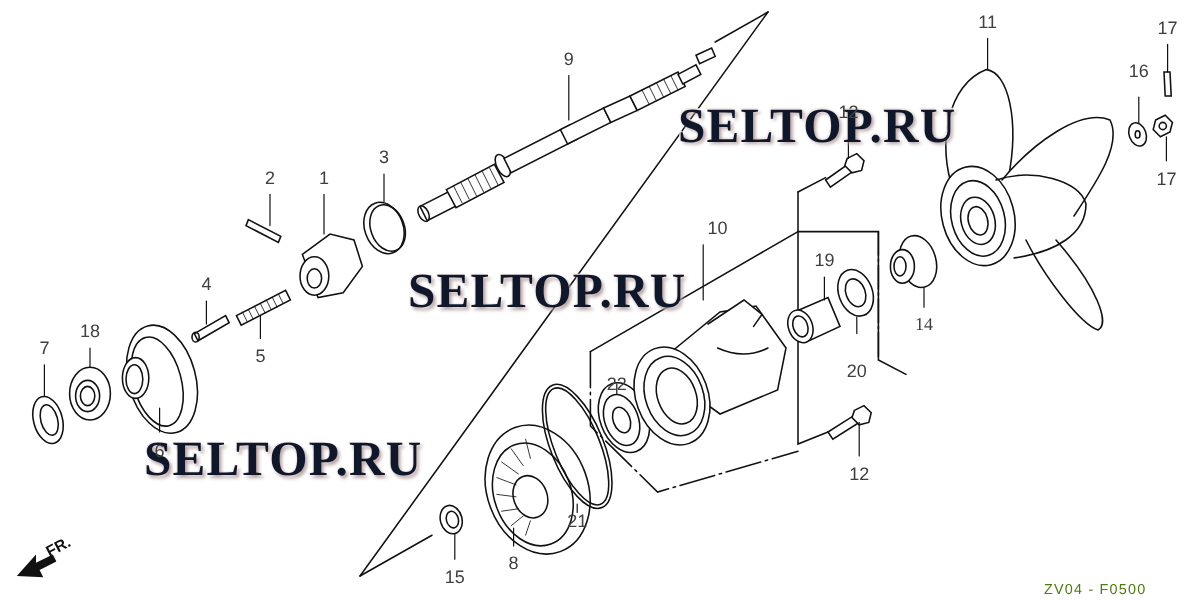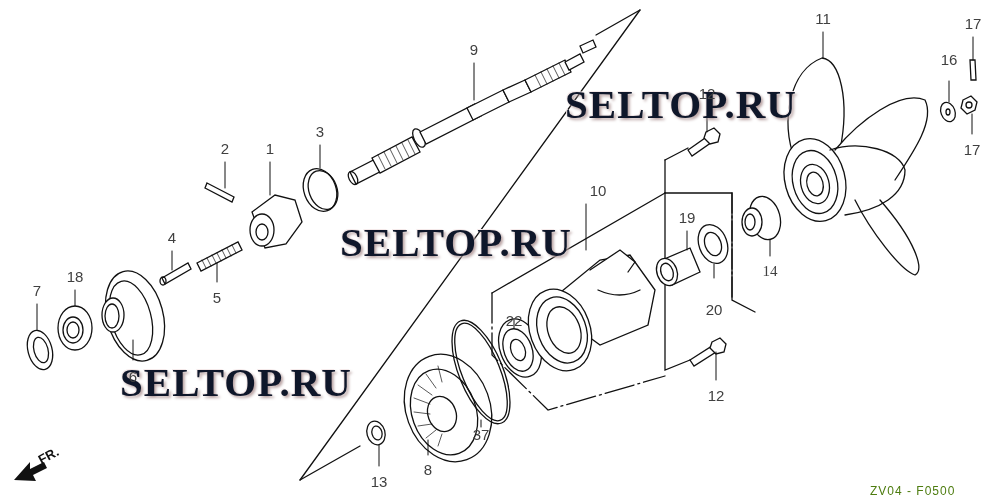--- a/index.html
+++ b/index.html
@@ -246,24 +246,24 @@
 <div class="callout" style="left:133px;top:369px;">6</div>
 <div class="callout" style="left:37px;top:283px;">7</div>
 <div class="callout" style="left:428px;top:462px;">8</div>
 <div class="callout" style="left:474px;top:42px;">9</div>
 <div class="callout" style="left:598px;top:183px;">10</div>
 <div class="callout" style="left:823px;top:11px;">11</div>
 <div class="callout" style="left:707px;top:86px;">12</div>
 <div class="callout" style="left:716px;top:388px;">12</div>
 <div class="callout" style="left:972px;top:142px;">17</div>
 <div class="callout" style="left:770px;top:264px;font-family:Liberation Serif, serif;">14</div>
-<div class="callout" style="left:379px;top:474px;">13</div>
+<div class="callout" style="left:379px;top:474px;">15</div>
 <div class="callout" style="left:949px;top:52px;">16</div>
 <div class="callout" style="left:973px;top:16px;">17</div>
 <div class="callout" style="left:75px;top:269px;">18</div>
 <div class="callout" style="left:687px;top:210px;">19</div>
 <div class="callout" style="left:714px;top:286px;margin-top:16px;">20</div>
-<div class="callout" style="left:481px;top:427px;">37</div>
+<div class="callout" style="left:481px;top:427px;">21</div>
 <div class="callout" style="left:514px;top:313px;">22</div>
 
 <div class="fr">FR.</div>
 <div class="code">ZV04 - F0500</div>
 </div>
 
 </body></html>

